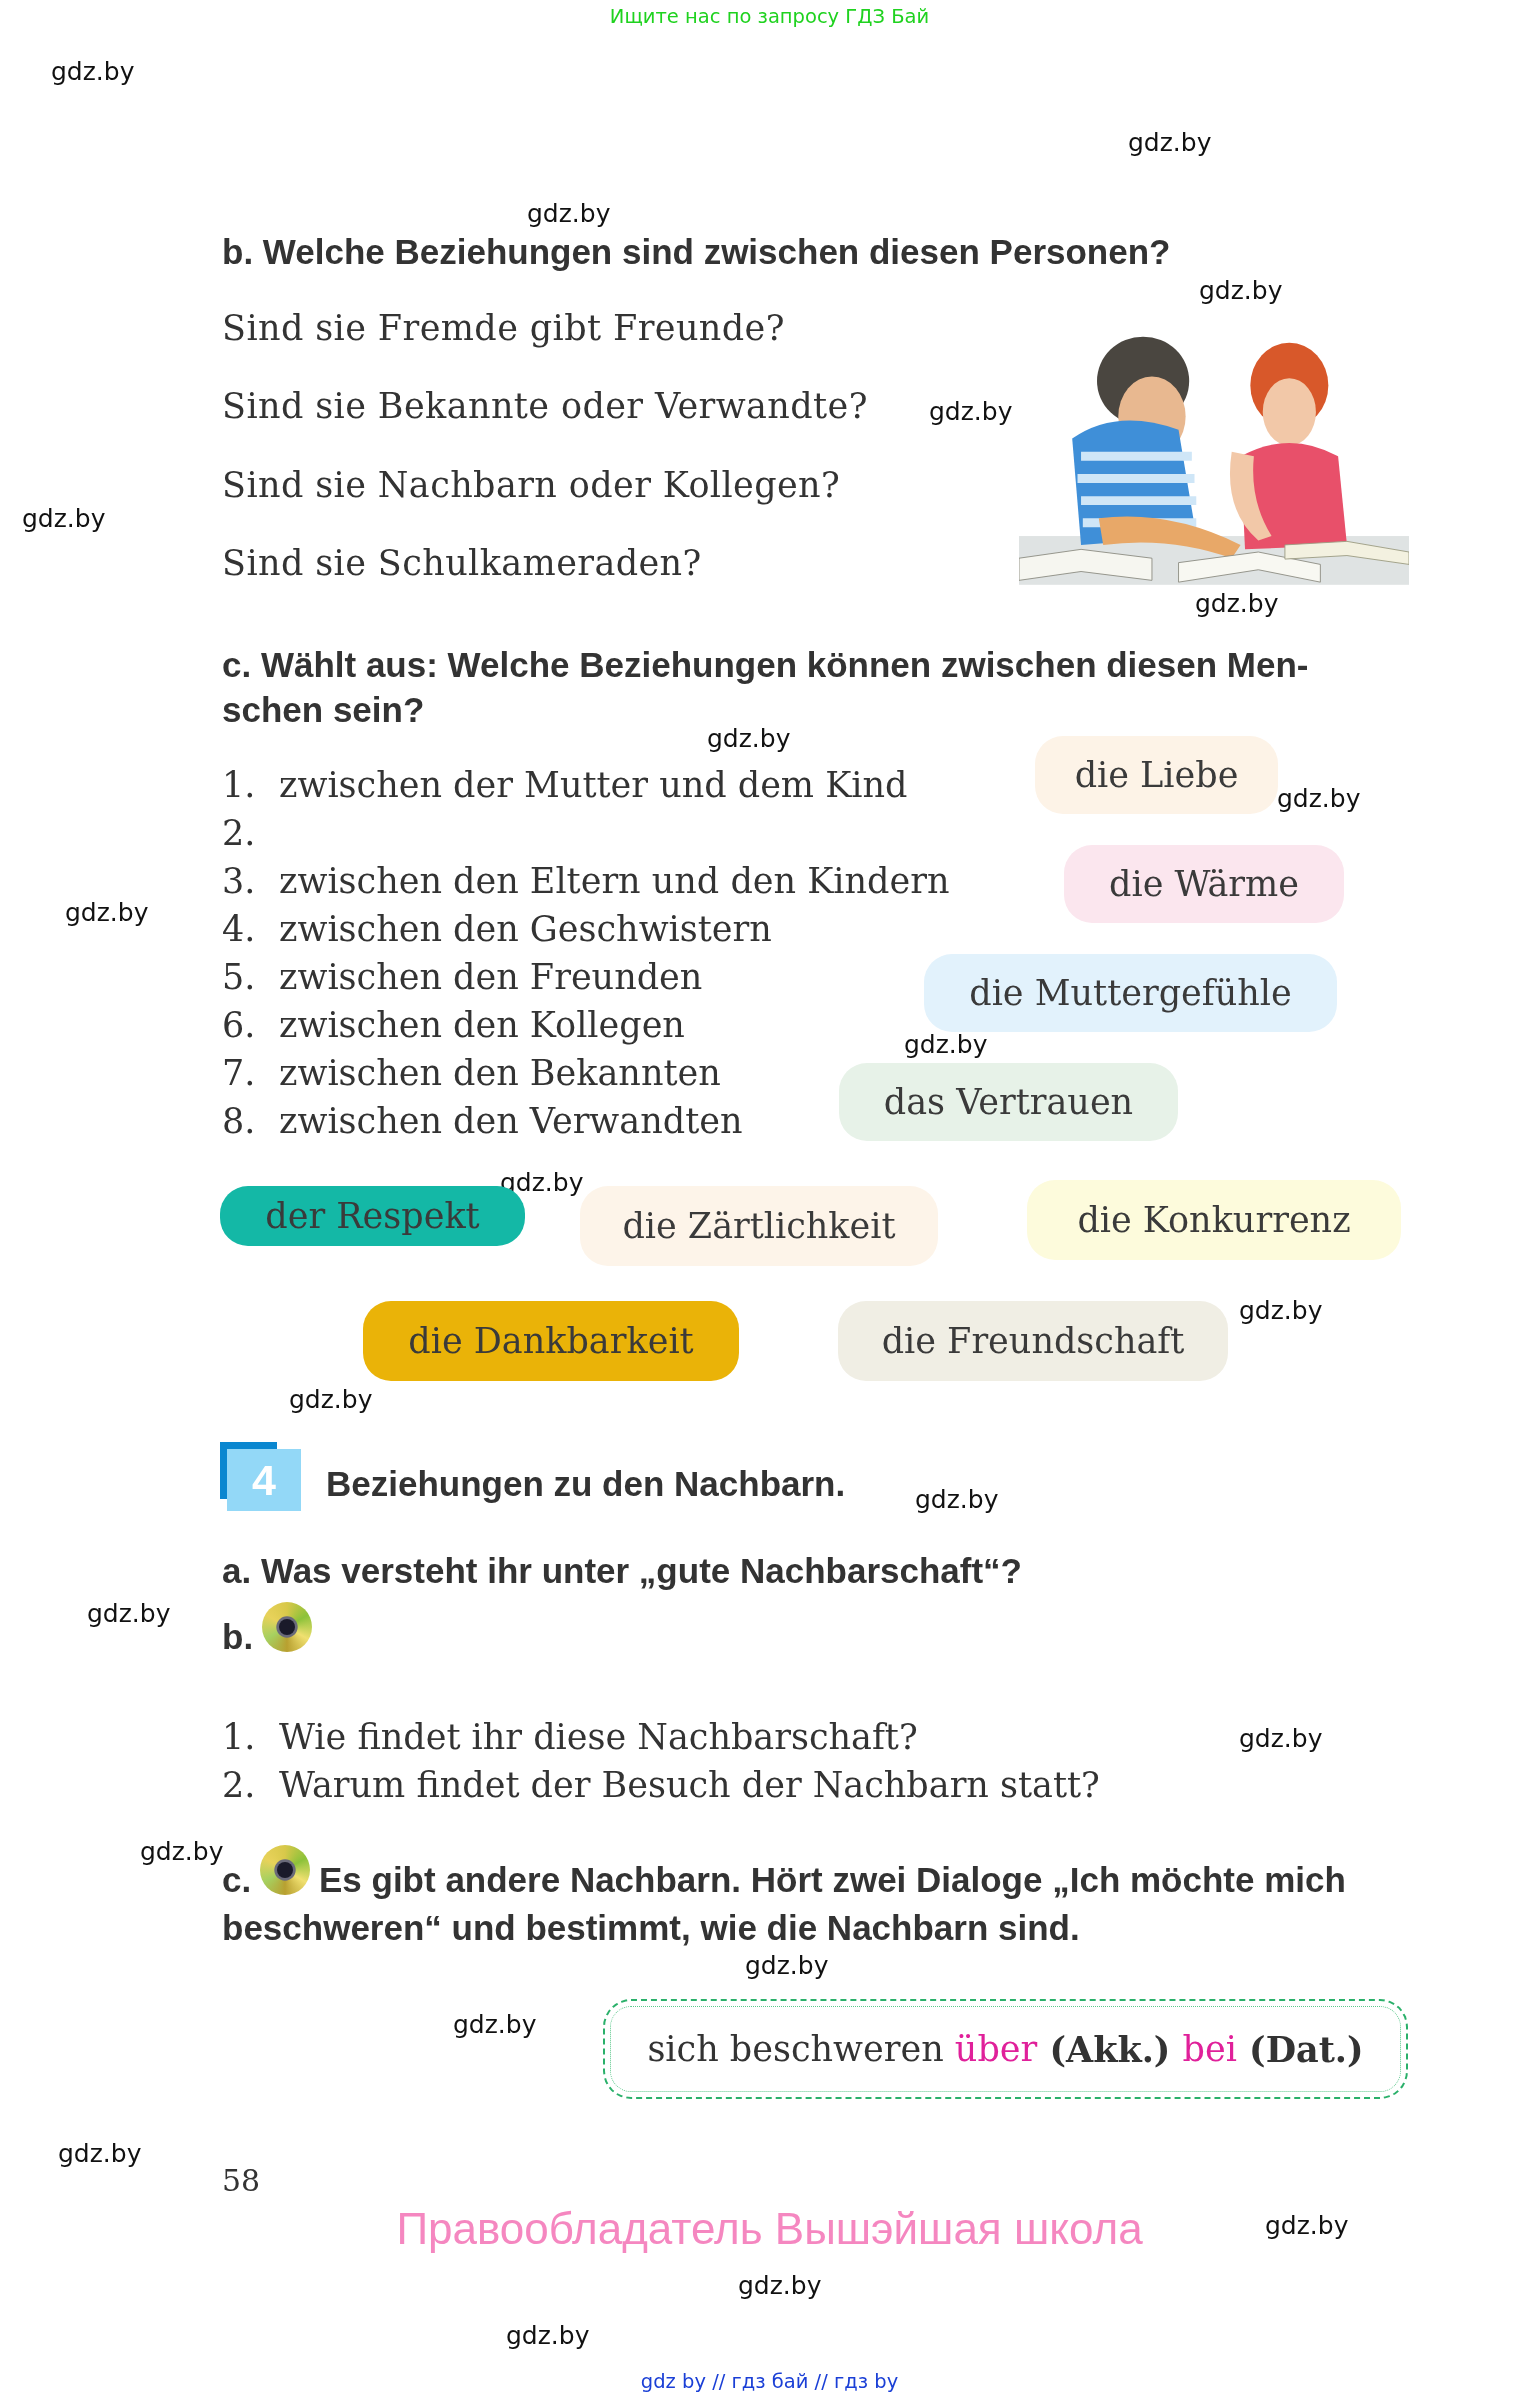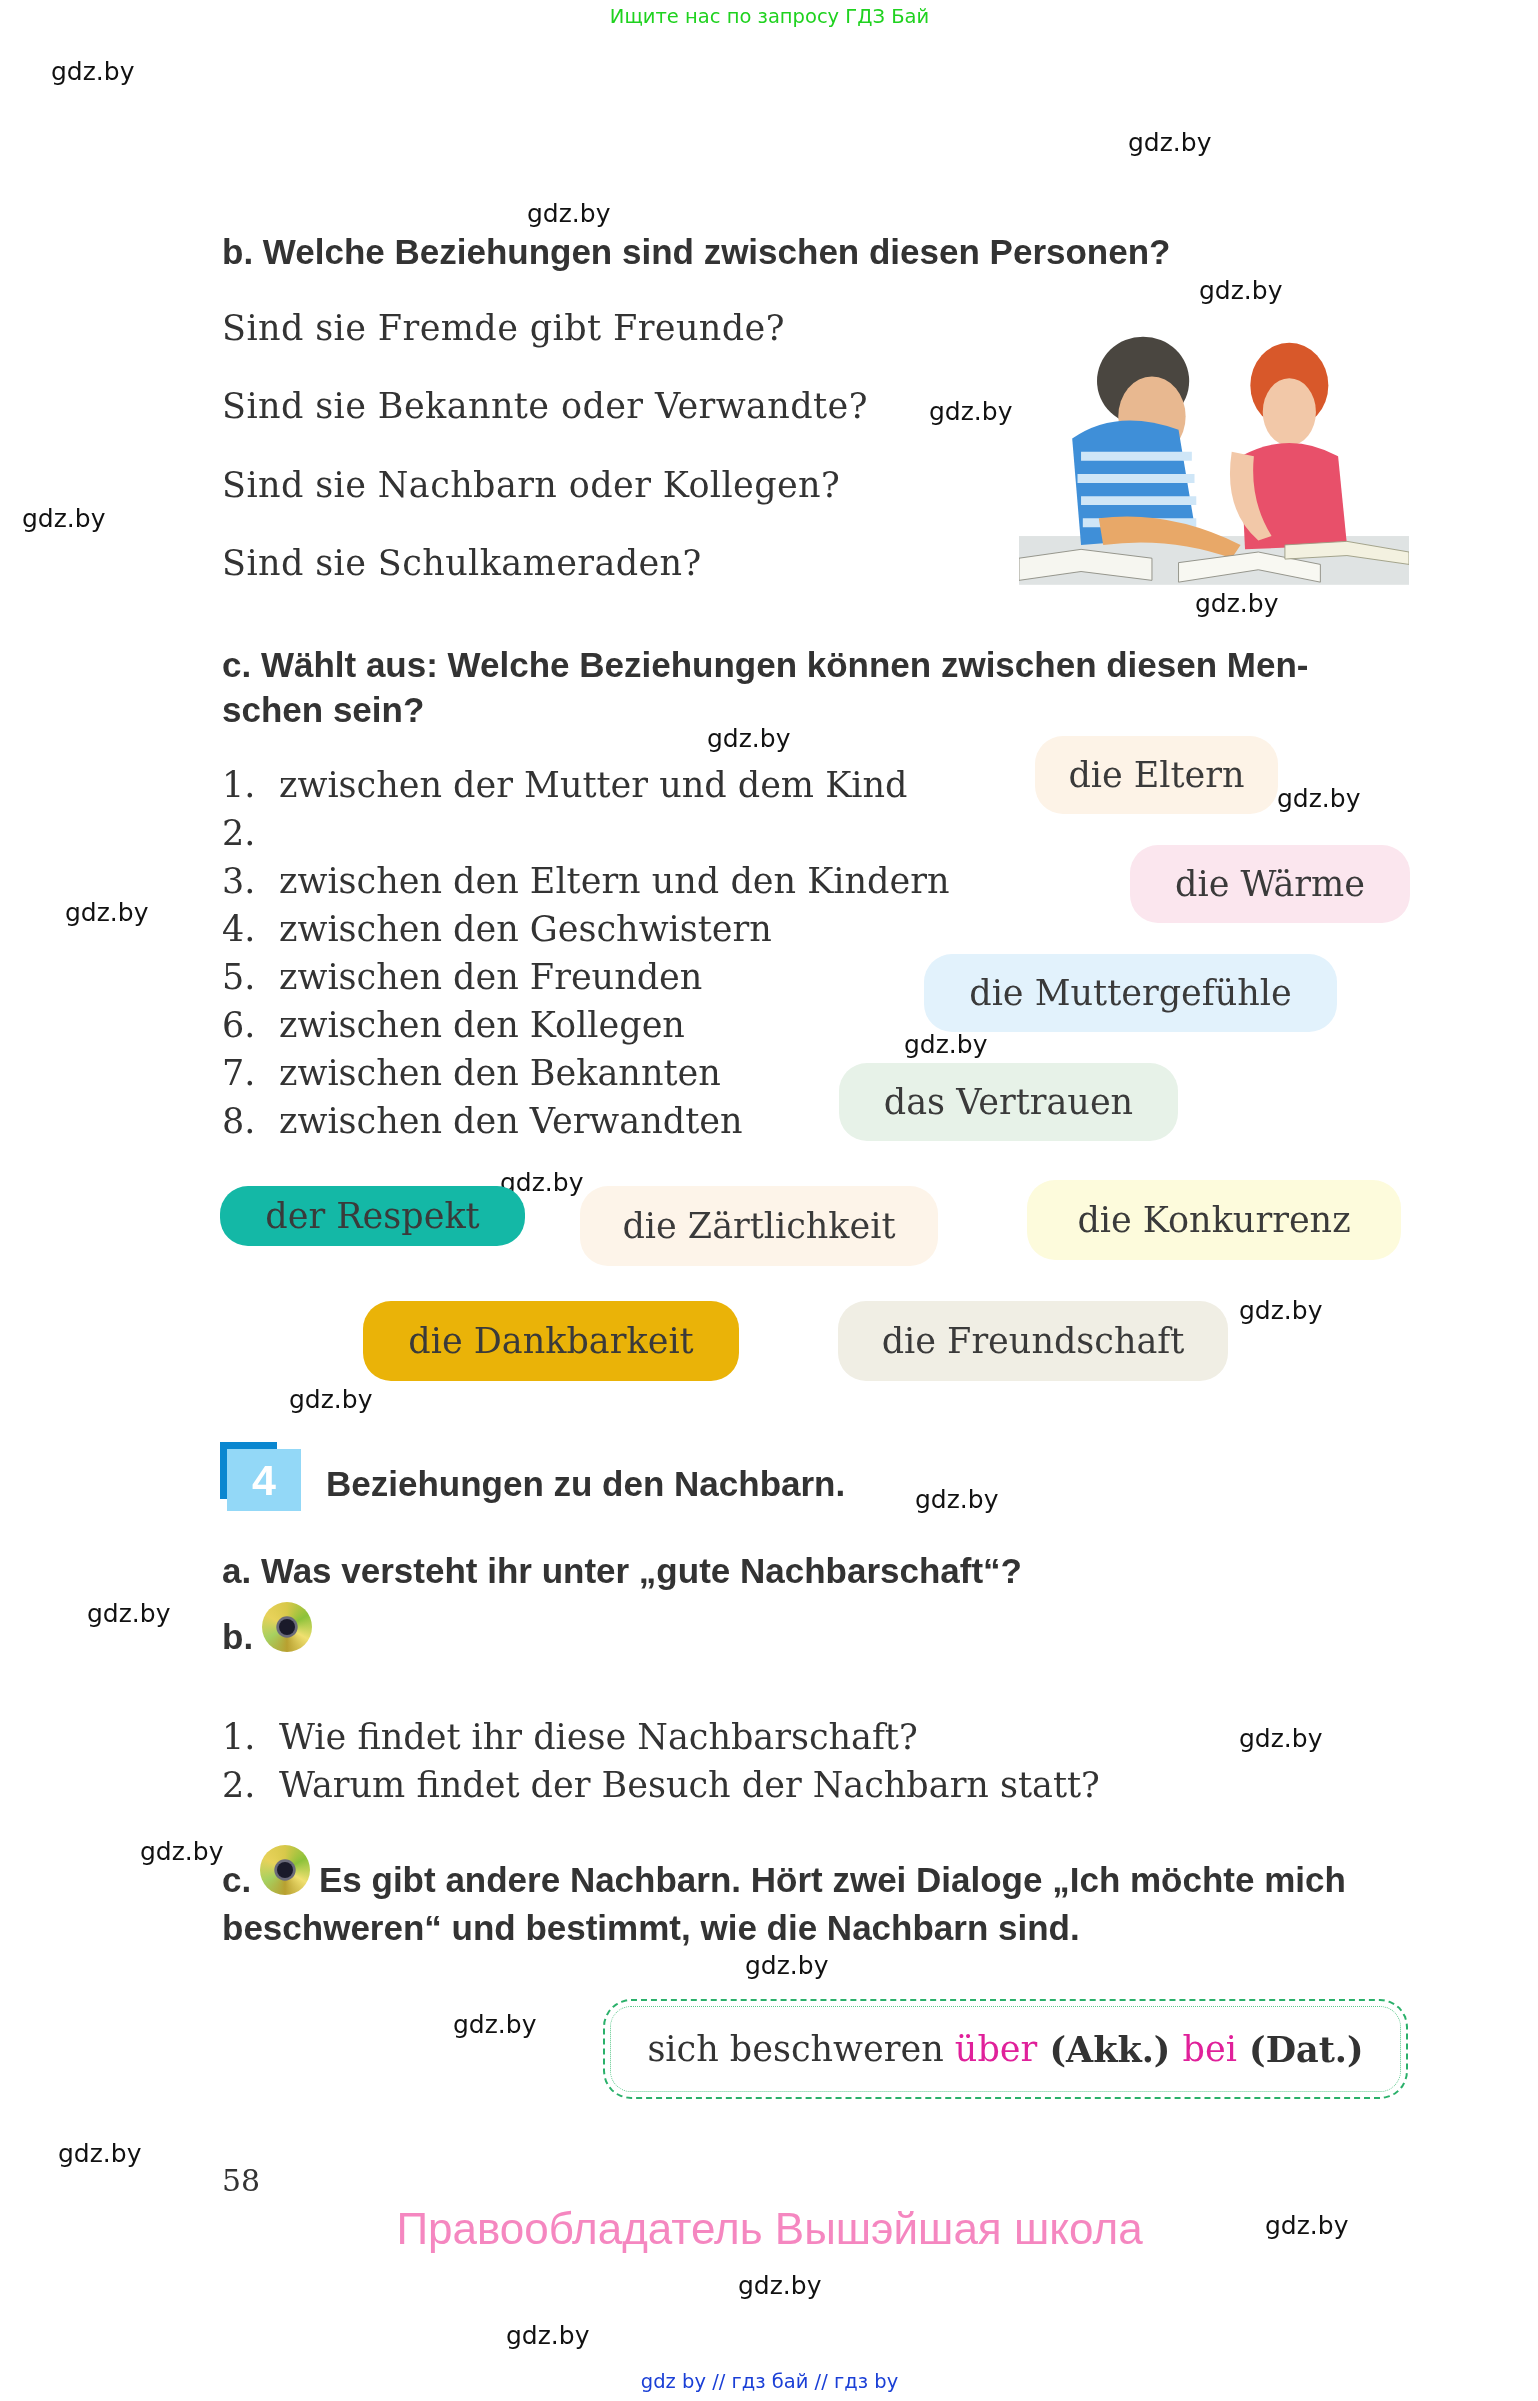--- a/index.html
+++ b/index.html
@@ -113,23 +113,23 @@
       <span class="num">7.</span>
       <span>zwischen den Bekannten</span>
     </div>
   <div class="list-row">
       <span class="num">8.</span>
       <span>zwischen den Verwandten</span>
     </div>
 </div>
 
 <div class="chip" style="left:1035px;top:736px;width:243px;height:78px;background:#fdf3e7;">
-    <span>die Eltern</span>
+    <span>die Liebe</span>
   </div>
-<div class="chip" style="left:1130px;top:845px;width:280px;height:78px;background:#fbe6ee;">
+<div class="chip" style="left:1064px;top:845px;width:280px;height:78px;background:#fbe6ee;">
     <span>die Wärme</span>
   </div>
 <div class="chip" style="left:924px;top:954px;width:413px;height:78px;background:#e2f2fc;">
     <span>die Muttergefühle</span>
   </div>
 <div class="chip" style="left:839px;top:1063px;width:339px;height:78px;background:#e7f2e8;">
     <span>das Vertrauen</span>
   </div>
 <div class="chip" style="left:220px;top:1186px;width:305px;height:60px;background:#14b8a6;">
     <span>der Respekt</span>

